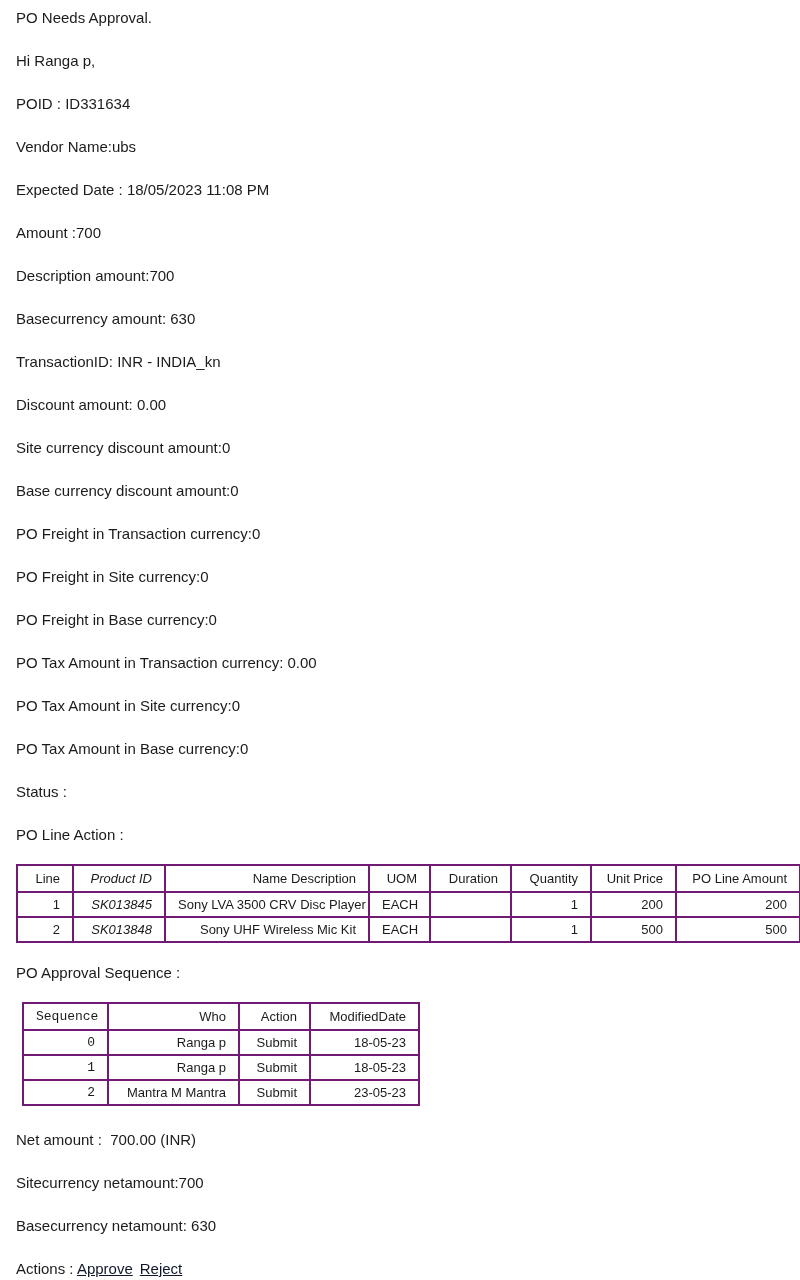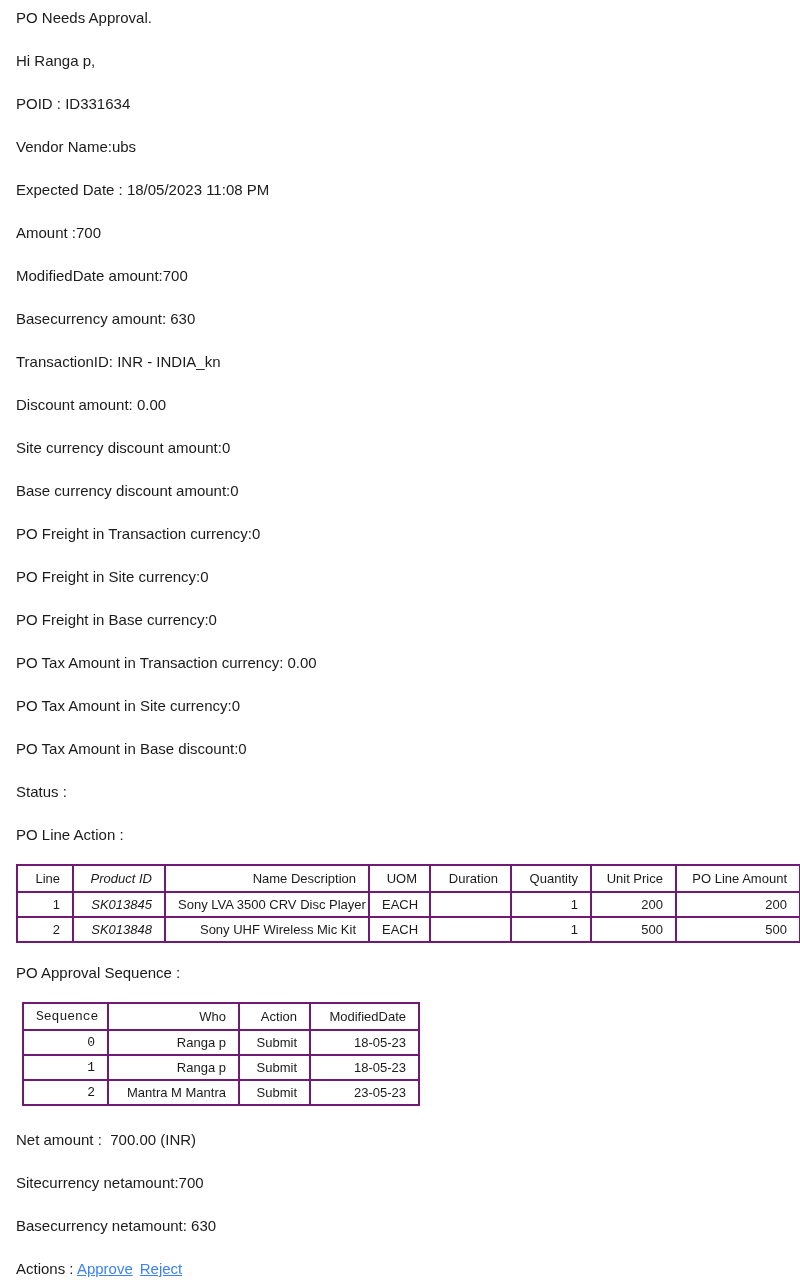--- a/index.html
+++ b/index.html
@@ -48,47 +48,47 @@
   #line-details-table .c6{width:59px;}
   #line-details-table .c7{width:98px;}
   #line-details-table .c8{width:132px;}
   #approval-table{width:292px;margin-left:6px;}
   #approval-table .c0{width:59px;font-family:Liberation Mono, monospace;}
   #approval-table .c1{width:105px;}
   #approval-table .c2{width:45px;}
   #approval-table .c3{width:83px;}
   .actions-row{margin-bottom:0;}
   a.action-link{
-    color:#3b82f6;
+    color:#0f172a;
     text-decoration:underline;
     margin-right:7px;
   }
 </style>
 </head>
 <body>
 
 <div id="greeting-block">
     <p class="para">PO Needs Approval.</p>
     <p class="para">Hi Ranga p,</p>
     <p class="para">POID : ID331634</p>
     <p class="para">Vendor Name:ubs</p>
     <p class="para">Expected Date : 18/05/2023 11:08 PM</p>
     <p class="para">Amount :700</p>
-    <p class="para">ModifiedDate amount:700</p>
+    <p class="para">Description amount:700</p>
     <p class="para">Basecurrency amount: 630</p>
     <p class="para">TransactionID: INR - INDIA_kn</p>
     <p class="para">Discount amount: 0.00</p>
     <p class="para">Site currency discount amount:0</p>
     <p class="para">Base currency discount amount:0</p>
     <p class="para">PO Freight in Transaction currency:0</p>
     <p class="para">PO Freight in Site currency:0</p>
     <p class="para">PO Freight in Base currency:0</p>
     <p class="para">PO Tax Amount in Transaction currency: 0.00</p>
     <p class="para">PO Tax Amount in Site currency:0</p>
-    <p class="para">PO Tax Amount in Base discount:0</p>
+    <p class="para">PO Tax Amount in Base currency:0</p>
     <p class="para">Status :</p>
   </div>
 
 <p class="section-title">PO Line Action :</p>
 
 <table id="line-details-table">
   <thead>
       <tr>
         <th class="c0">Line</th>
         <th class="c1">Product ID</th>

